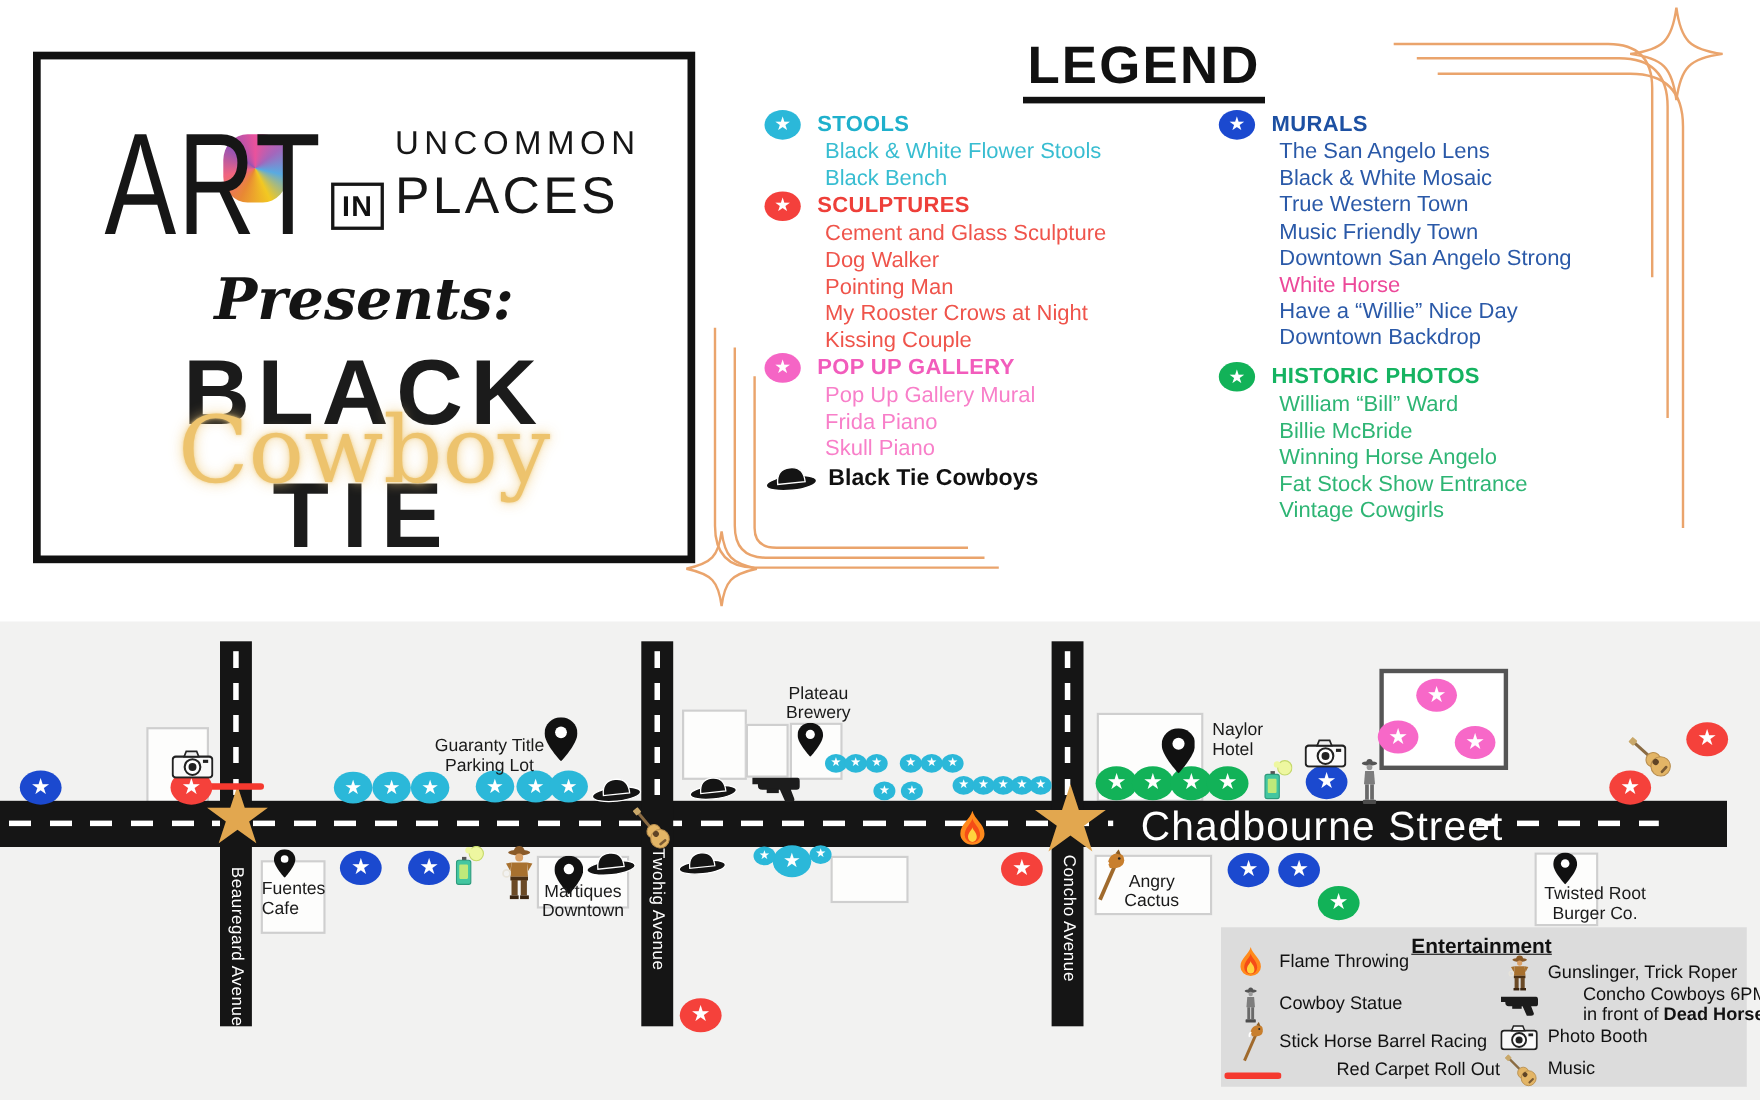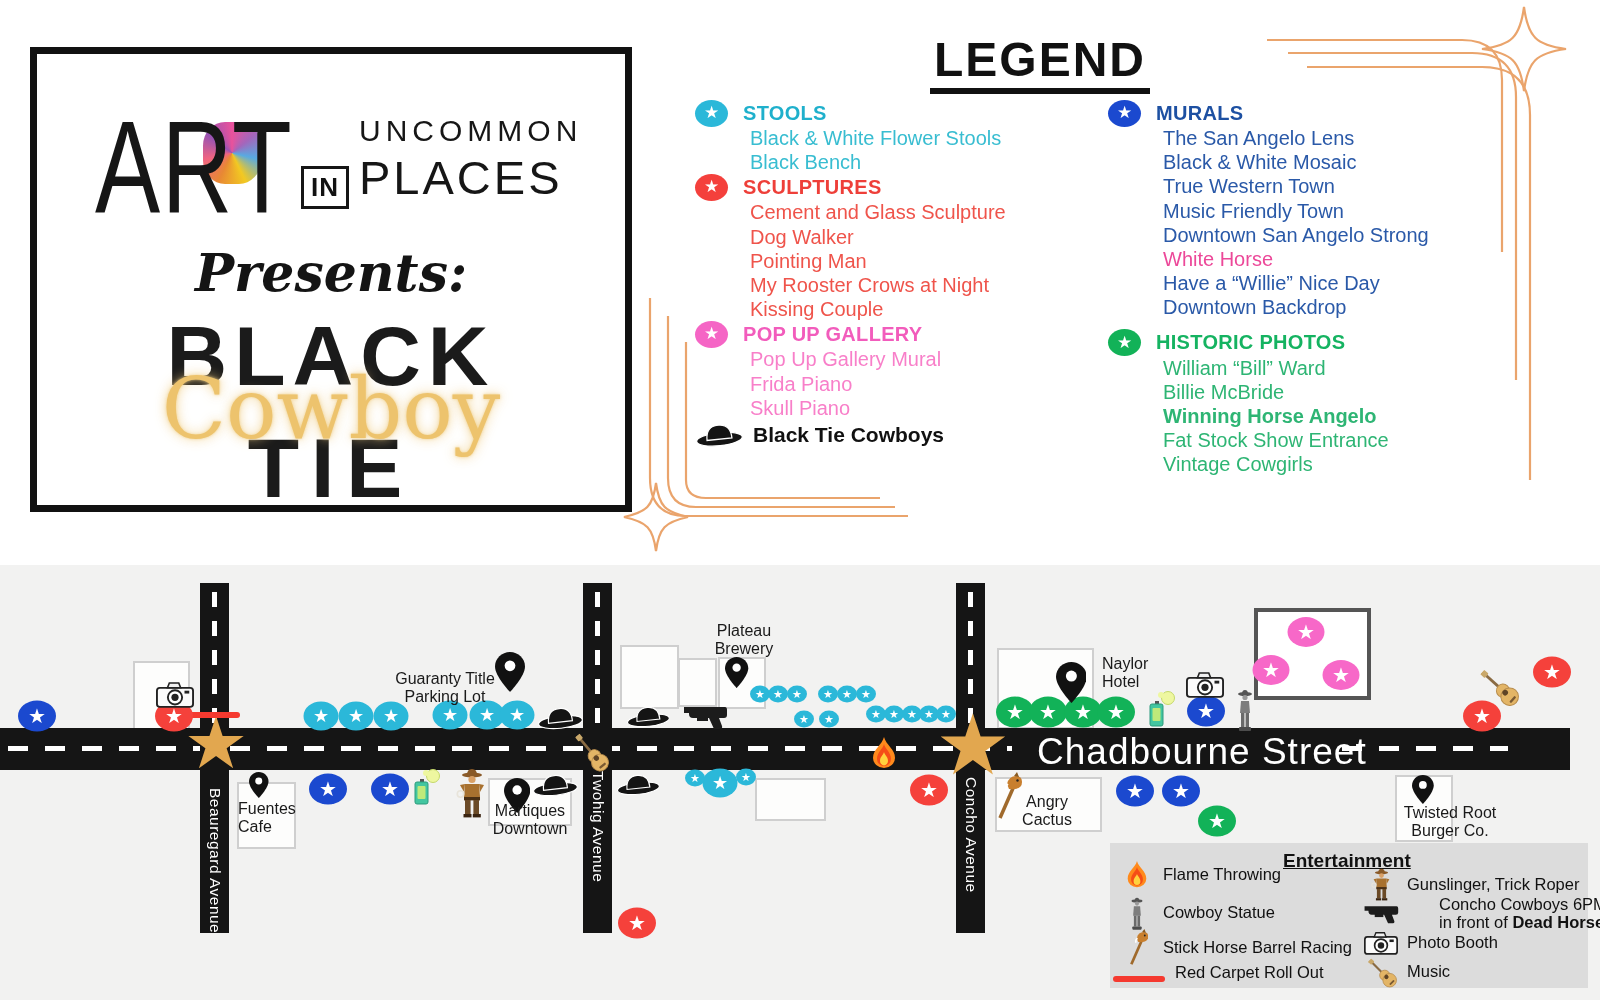--- a/index.html
+++ b/index.html
@@ -170,21 +170,21 @@
       </div>
       <div class="lg-head mt10">
         <div class="lg-marker" style="background: rgb(18, 178, 88);">
           <span>★</span>
         </div>
         <div class="lg-label" style="color: rgb(21, 179, 97);">HISTORIC PHOTOS</div>
       </div>
       <div class="lg-items">
         <div style="color: rgb(46, 181, 116);">William “Bill” Ward</div>
         <div style="color: rgb(46, 181, 116);">Billie McBride</div>
-        <div style="color: rgb(46, 181, 116); font-weight: bold;">Winning Horse Angelo</div>
+        <div style="color: rgb(46, 181, 116);">Winning Horse Angelo</div>
         <div style="color: rgb(46, 181, 116);">Fat Stock Show Entrance</div>
         <div style="color: rgb(46, 181, 116);">Vintage Cowgirls</div>
       </div>
     </div>
 
   <div id="map">
       <div class="bld" style="left: 133px; top: 96px; width: 53px; height: 65px;"></div>
       <div class="bld" style="left: 237px; top: 217px; width: 55px; height: 63px;"></div>
       <div class="bld" style="left: 488px; top: 213px; width: 80px; height: 44px;"></div>
       <div class="bld" style="left: 620px; top: 80px; width: 55px; height: 60px;"></div>
@@ -566,21 +566,21 @@
           <div style="width: 23px; height: 37px;"><svg viewBox="0 0 30 48">
               <line x1="7" y1="46" x2="21" y2="14" stroke="#a06a2c" stroke-width="3.5"></line>
               <path d="M14 12 Q16 4 23 4 Q29 4 29 10 Q29 16 22 17 L16 17 Z" fill="#c87f2e"></path>
               <path d="M21 4 L24 0 L26 5 Z" fill="#8a5a20"></path>
               <circle cx="24.5" cy="8.5" r="1.2" fill="#222"></circle>
               <path d="M15 12 Q12 14 13 18" stroke="#fff" stroke-width="2" fill="none"></path>
             </svg></div>
         </div>
         <div class="ent-text">Stick Horse Barrel Racing</div>
       </div>
-      <div class="ent-row" style="left: 1110px; top: 398px;">
+      <div class="ent-row" style="left: 1110px; top: 398px; gap: 40px;">
         <div class="ent-slot" style="width: 58px; height: 20px;">
           <div style="width: 52px; height: 8px;"><svg viewBox="0 0 52 8">
               <rect x="0" y="1" width="52" height="6" rx="3" fill="#f5392f"></rect>
             </svg></div>
         </div>
         <div class="ent-text">Red Carpet Roll Out</div>
       </div>
       <div class="ent-row" style="left: 1362px; top: 303px;">
         <div class="ent-slot" style="width: 38px; height: 33px;">
           <div style="width: 21px; height: 33px;"><svg viewBox="0 0 32 50">

